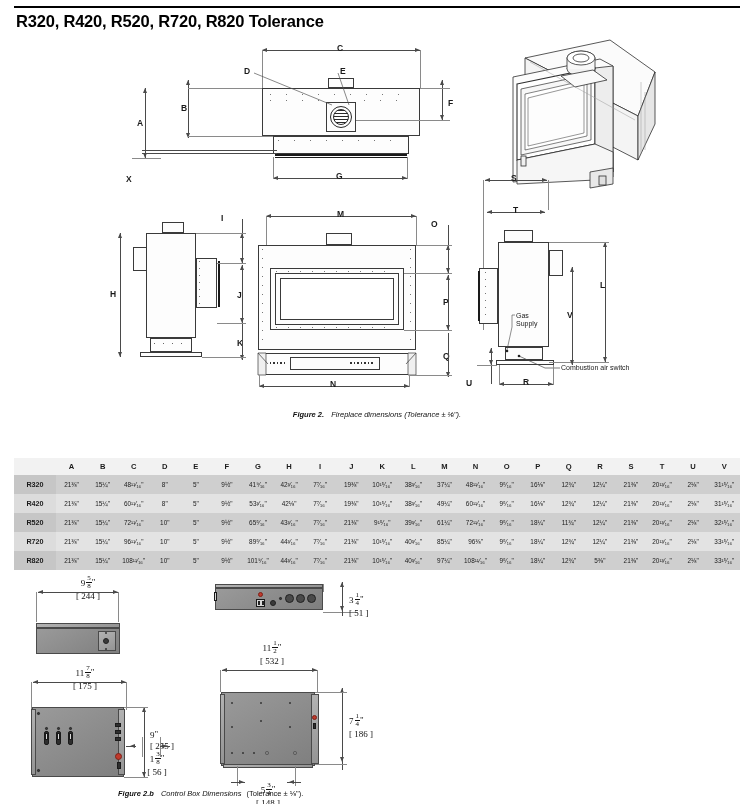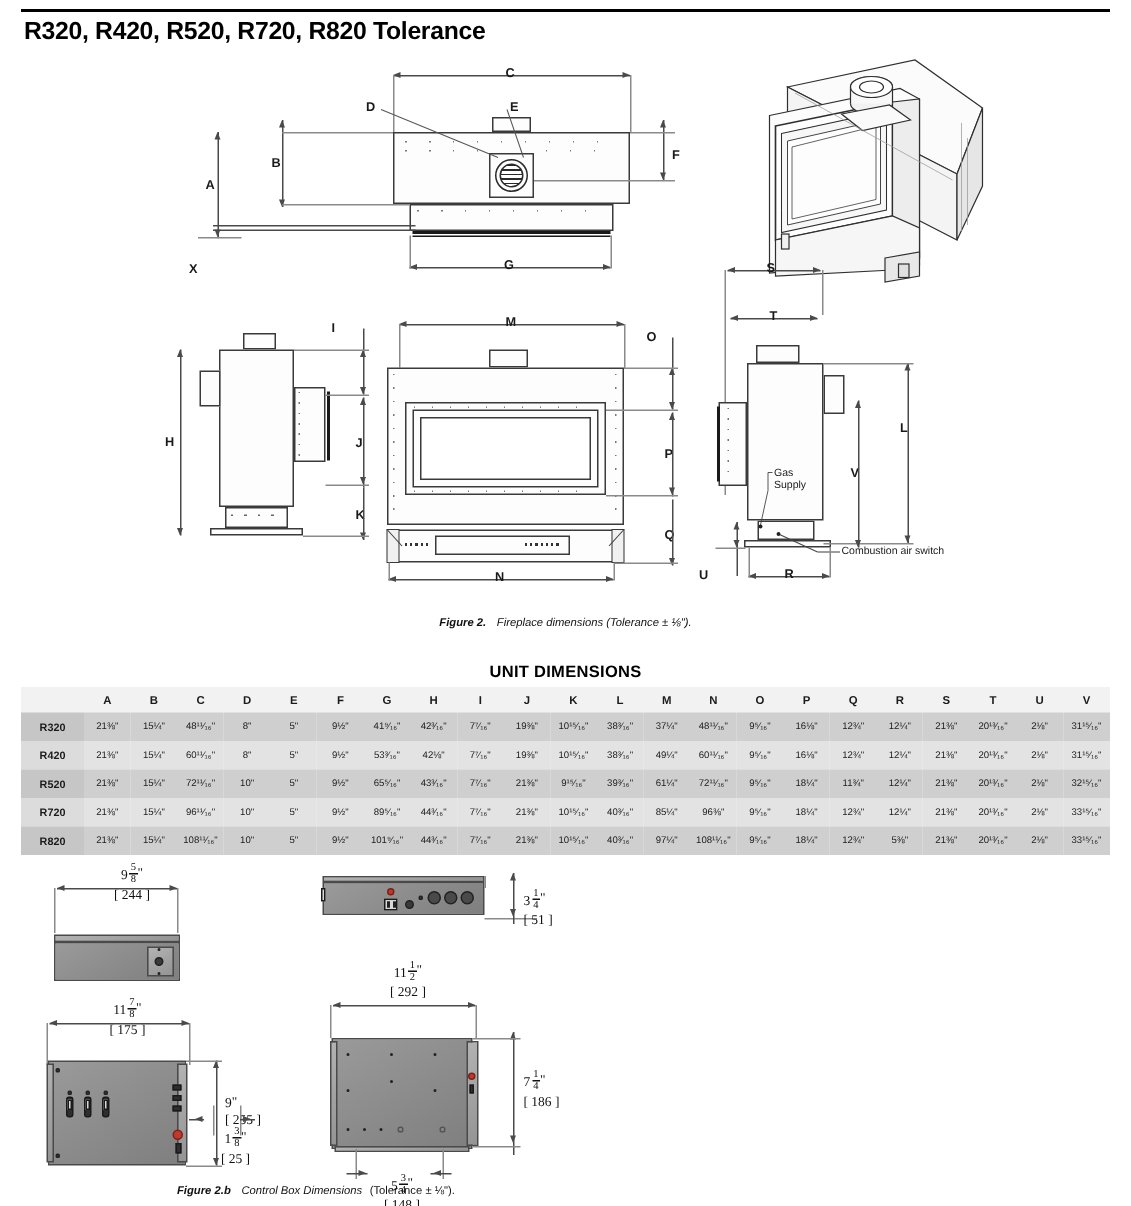--- a/index.html
+++ b/index.html
@@ -389,21 +389,20 @@
     <div class="ln v thin" style="left:34px; top:193px; height:20px;"></div>
     <div class="ln v thin" style="left:88px; top:193px; height:20px;"></div>
     <div class="lbl" style="left:58px; top:205px;">R</div>
   </div>
 
   <div class="cap" style="left:0; top:410px; width:754px; text-align:center;">
     <b>Figure 2.</b>
     <i style="margin-left:5px;">Fireplace dimensions (Tolerance ± ⅛").</i>
   </div>
 
-  <div class="tbl-heading">UNIT DIMENSIONS</div>
   <table class="units">
     <thead>
       <tr>
           <th class="rowhdr" style="width: 42px;"></th>
           <th>A</th>
           <th>B</th>
           <th>C</th>
           <th>D</th>
           <th>E</th>
           <th>F</th>
@@ -619,21 +618,21 @@
 
   <div class="dwg" style="left:140px; top:745px; width:90px; height:45px;">
     <div class="ln v thin" style="left:2px; top:-8px; height:20px;"></div>
     <div class="ln v thin" style="left:20px; top:-8px; height:20px;"></div>
     <div class="arrow-l" style="left:-10px; top:-1.5px;"></div>
     <div class="arrow-r" style="left:22px; top:-1.5px;"></div>
     <div class="ln h" style="left:-14px; top:1px; width:10px;"></div>
     <div class="ln h" style="left:20px; top:1px; width:10px;"></div>
     <div class="dim" style="left:-5px; top:6px; width:44px;">
       <span class="num">1</span><span class="f"><span class="t">3</span><span class="b">8</span></span><span>"</span>
-      <span class="mm">[ 25 ]</span>
+      <span class="mm">[ 56 ]</span>
     </div>
   </div>
 
   <div class="dwg" style="left:215px; top:578px; width:200px; height:60px;">
     <div class="cbox-lt" style="left:0px; top:6px; width:108px; height:4px;"></div>
     <div class="cbox" style="left:0px; top:10px; width:108px; height:22px;"></div>
     <div class="knob red" style="left:43px; top:14px; width:5px; height:5px;"></div>
     <div class="sw lite" style="left:41px; top:21px; width:9px; height:8px;"></div>
     <div class="knob" style="left:43px; top:23px; width:1.5px; height:4px; border-radius:0;"></div>
     <div class="knob" style="left:47px; top:23px; width:1.5px; height:4px; border-radius:0;"></div>
@@ -651,21 +650,21 @@
     <div class="arrow-d" style="left:124.5px; top:28px;"></div>
     <div class="dim" style="left:134px; top:14px; width:44px; text-align:left;">
       <span class="num">3</span><span class="f"><span class="t">1</span><span class="b">4</span></span><span>"</span>
       <span class="mm">[ 51 ]</span>
     </div>
   </div>
 
   <div class="dwg" style="left:215px; top:640px; width:200px; height:155px;">
     <div class="dim" style="left:25px; top:0px; width:64px;">
       <span class="num">11</span><span class="f"><span class="t">1</span><span class="b">2</span></span><span>"</span>
-      <span class="mm">[ 292 ]</span>
+      <span class="mm">[ 532 ]</span>
     </div>
     <div class="ln h" style="left:7px; top:30px; width:95px;"></div>
     <div class="arrow-l" style="left:7px; top:27.5px;"></div>
     <div class="arrow-r" style="left:97px; top:27.5px;"></div>
     <div class="ln v thin" style="left:5px; top:30px; height:22px;"></div>
     <div class="ln v thin" style="left:102px; top:30px; height:22px;"></div>
 
     <div class="cbox" style="left:6px; top:52px; width:94px; height:74px;"></div>
     <div class="cbox-lt" style="left:5px; top:54px; width:5px; height:70px;"></div>
     <div class="cbox-lt" style="left:96px; top:54px; width:8px; height:70px;"></div>

